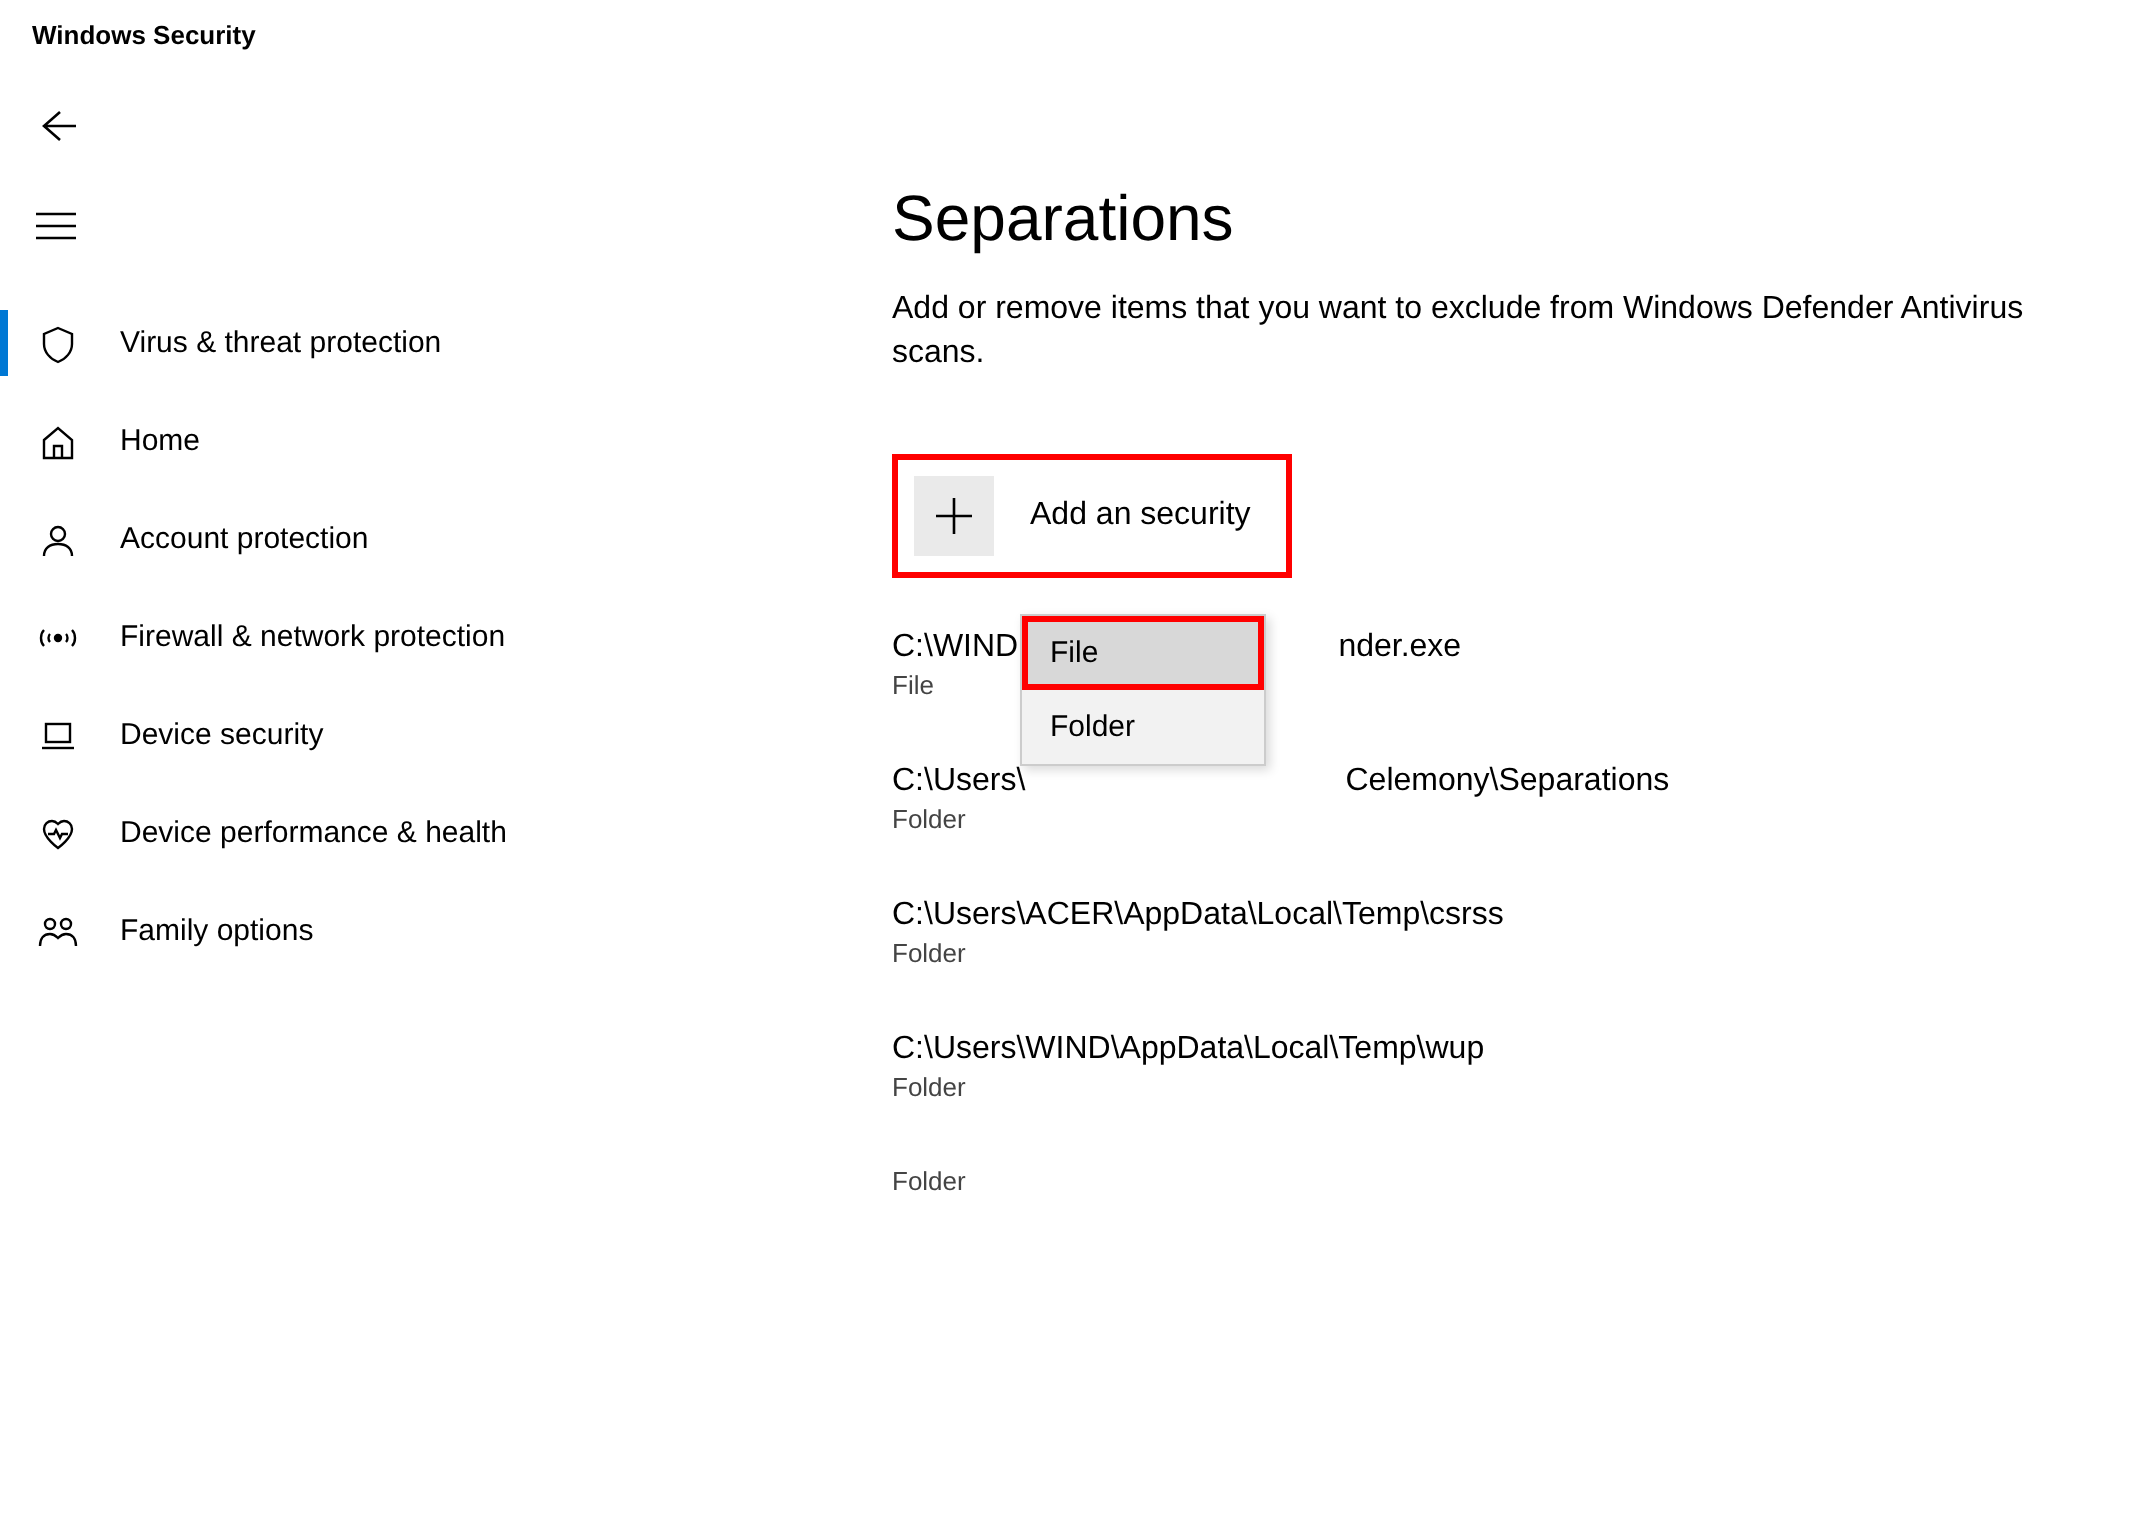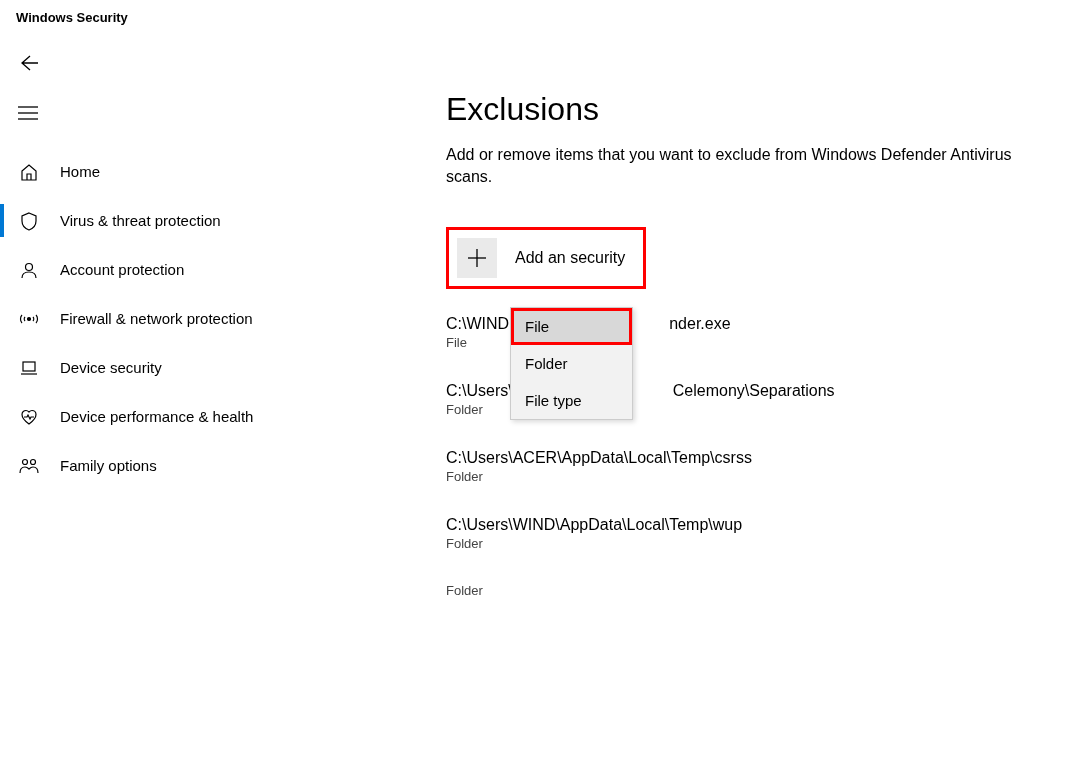--- a/index.html
+++ b/index.html
@@ -166,35 +166,35 @@
   </div>
   <div class="hamburger">
     <svg width="20" height="14" viewBox="0 0 20 14" stroke="#000" stroke-width="1.3">
         <line x1="0" y1="1" x2="20" y2="1"></line>
         <line x1="0" y1="7" x2="20" y2="7"></line>
         <line x1="0" y1="13" x2="20" y2="13"></line>
       </svg>
   </div>
 
   <div class="sidebar-items">
+    <div class="sidebar-item active">
+      <span class="icon">
+        <svg width="20" height="20" viewBox="0 0 20 20" fill="none" stroke="#000" stroke-width="1.2">
+            <path d="M10 2 L17 5 V10 C17 14 14 17.5 10 19 C6 17.5 3 14 3 10 V5 Z"></path>
+          </svg>
+      </span>
+      <span class="label">Virus &amp; threat protection</span>
+    </div>
     <div class="sidebar-item">
       <span class="icon">
         <svg width="20" height="20" viewBox="0 0 20 20" fill="none" stroke="#000" stroke-width="1.2">
             <path d="M3 9 L10 3 L17 9 V18 H3 Z M8 18 V12 H12 V18"></path>
           </svg>
       </span>
       <span class="label">Home</span>
-    </div>
-    <div class="sidebar-item active">
-      <span class="icon">
-        <svg width="20" height="20" viewBox="0 0 20 20" fill="none" stroke="#000" stroke-width="1.2">
-            <path d="M10 2 L17 5 V10 C17 14 14 17.5 10 19 C6 17.5 3 14 3 10 V5 Z"></path>
-          </svg>
-      </span>
-      <span class="label">Virus &amp; threat protection</span>
     </div>
     <div class="sidebar-item">
       <span class="icon">
         <svg width="20" height="20" viewBox="0 0 20 20" fill="none" stroke="#000" stroke-width="1.2">
             <circle cx="10" cy="7" r="3.5"></circle>
             <path d="M3 18 C3 14 6 12 10 12 C14 12 17 14 17 18"></path>
           </svg>
       </span>
       <span class="label">Account protection</span>
     </div>
@@ -232,21 +232,21 @@
             <circle cx="15" cy="6" r="2.5"></circle>
             <path d="M2 17 C2 13 4 11 7 11 C9 11 10 12 11 13 C12 12 13 11 15 11 C18 11 20 13 20 17"></path>
           </svg>
       </span>
       <span class="label">Family options</span>
     </div>
   </div>
 </div>
 
 <div class="main">
-  <h1 class="page-title">Exclusions</h1>
+  <h1 class="page-title">Separations</h1>
   <div class="page-desc">Add or remove items that you want to exclude from Windows Defender Antivirus scans.</div>
 
   <div class="add-exclusion">
     <span class="plus-box">
       <svg width="22" height="22" viewBox="0 0 22 22" stroke="#000" stroke-width="1.3">
           <line x1="11" y1="2" x2="11" y2="20"></line>
           <line x1="2" y1="11" x2="20" y2="11"></line>
         </svg>
     </span>
     <span class="add-label">Add an security</span>
@@ -271,14 +271,13 @@
     </div>
     <div class="exclusion-item">
       <div class="exclusion-type">Folder</div>
     </div>
   </div>
 </div>
 
 <div class="dropdown">
   <div class="dropdown-item hover">File</div>
   <div class="dropdown-item">Folder</div>
-  <div class="dropdown-item">File type</div>
 </div>
 
 </body></html>

